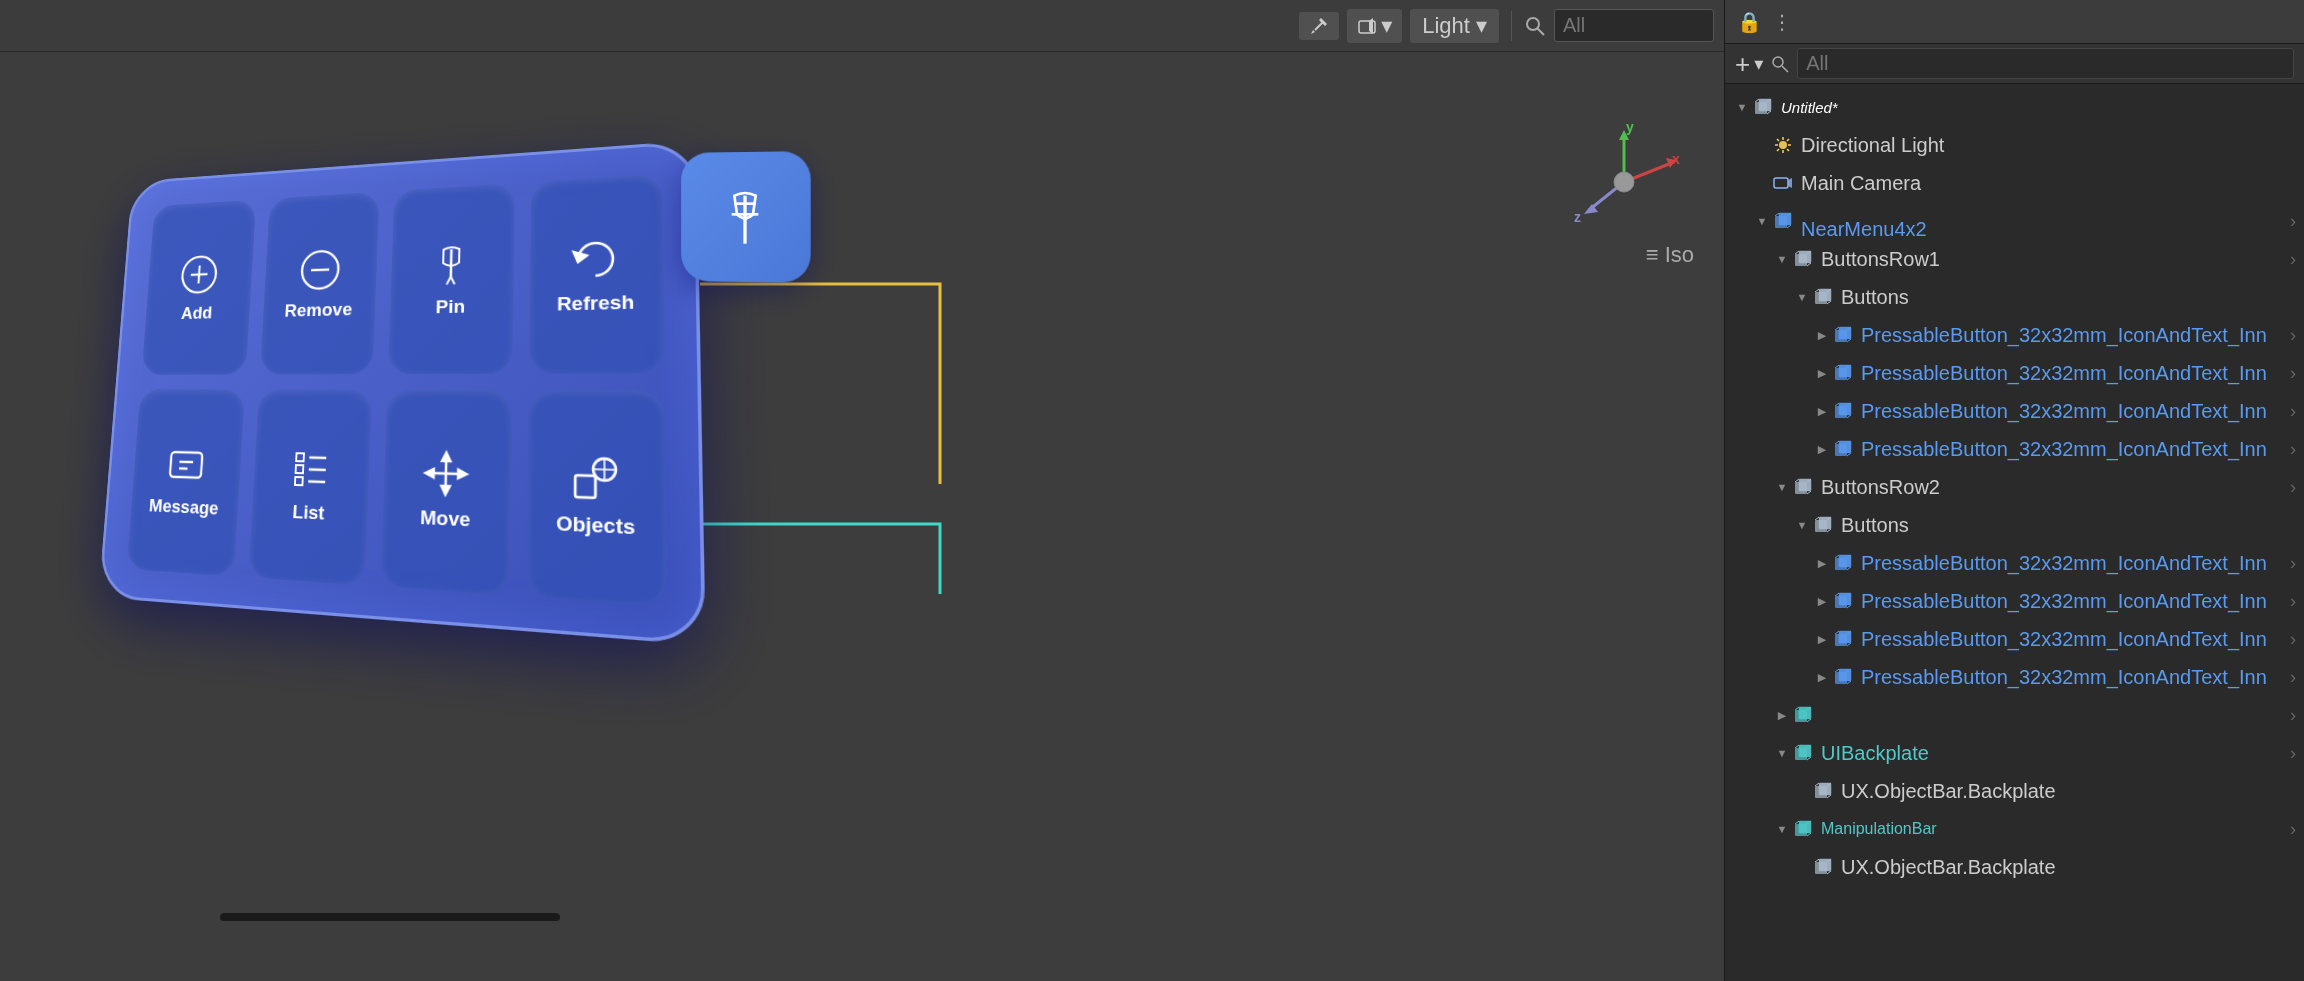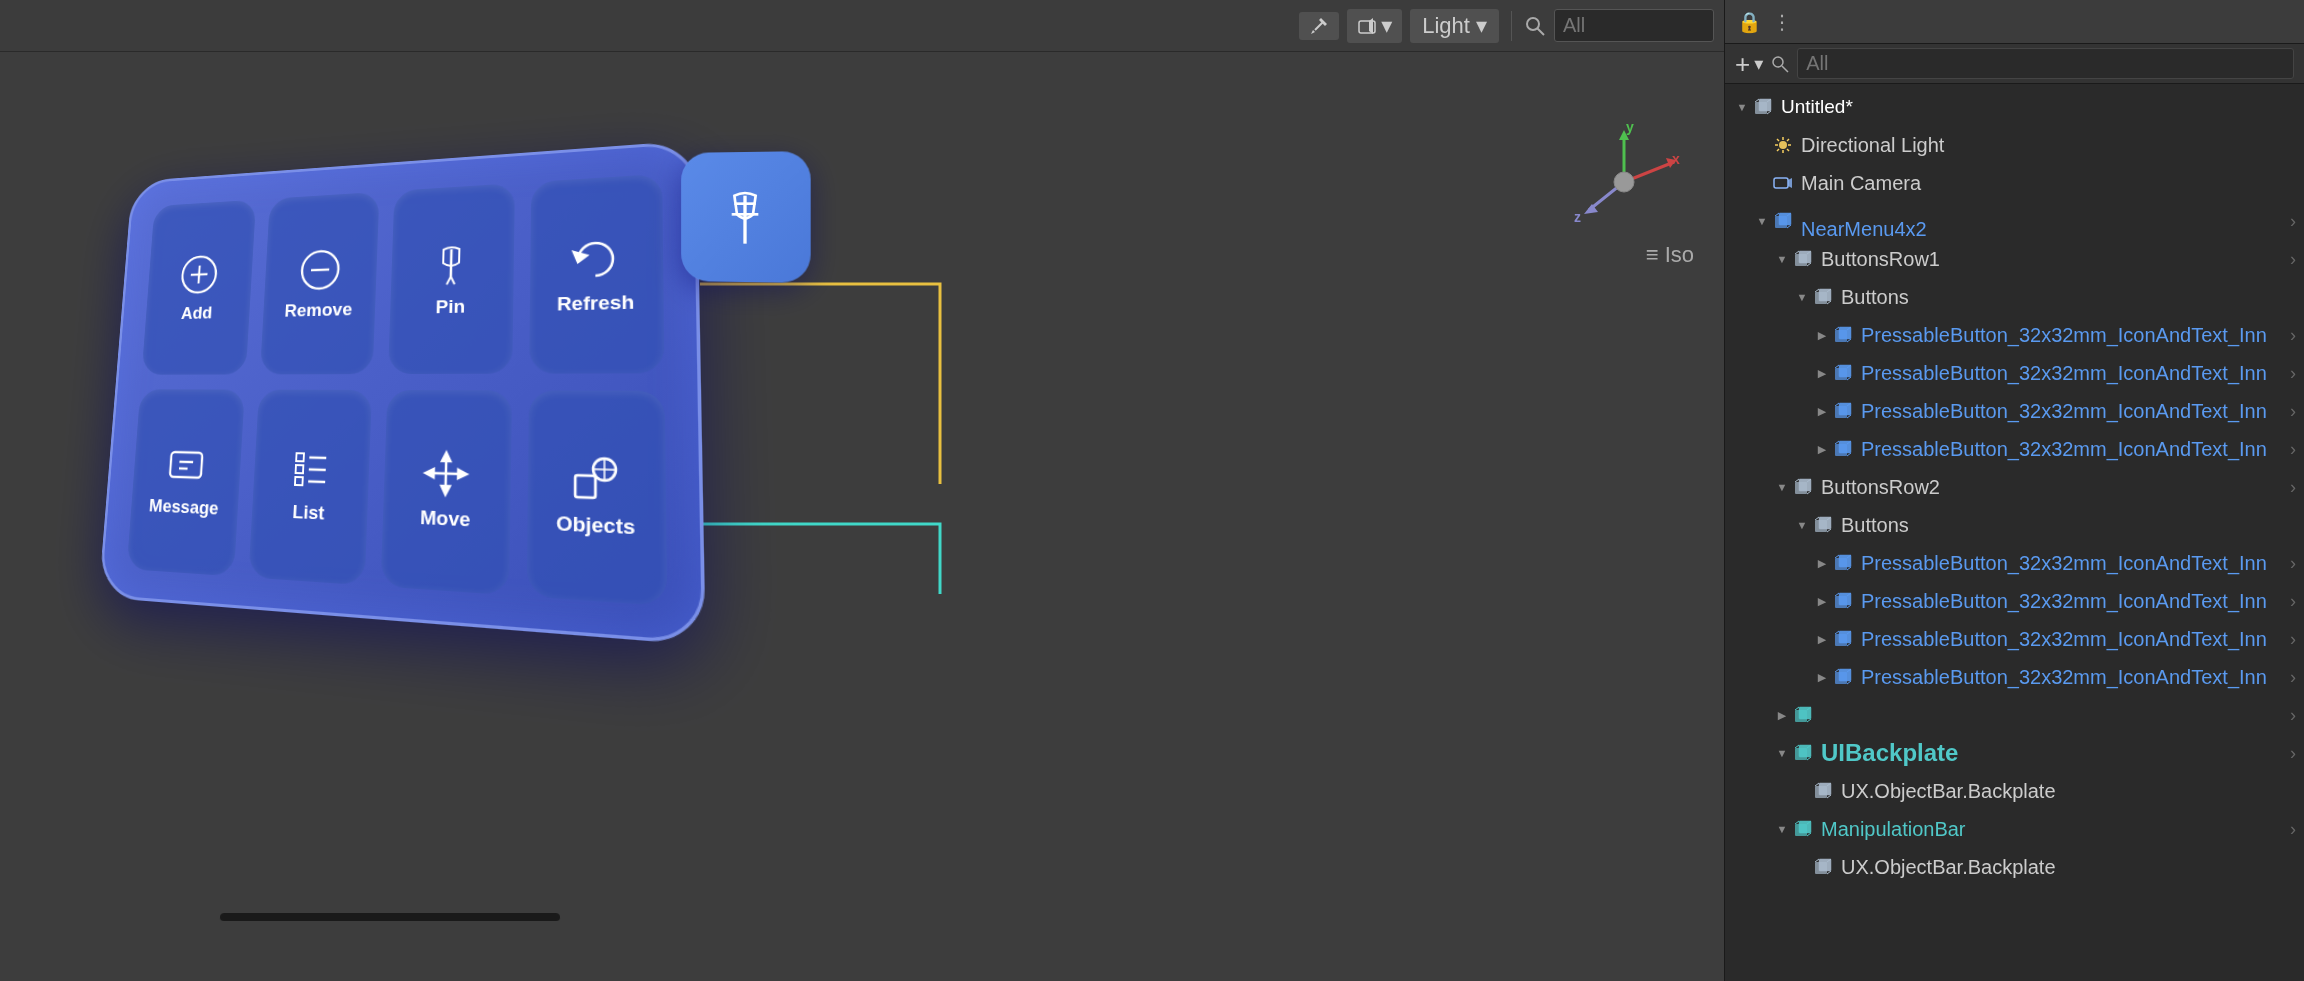--- a/index.html
+++ b/index.html
@@ -504,21 +504,21 @@
         <span class="tree-arrow" style="font-size:11px;color:#888;">▼</span>
         <span class="tree-icon">
           <svg width="20" height="20" viewBox="0 0 20 20" fill="none">
     <rect x="2" y="5" width="12" height="12" rx="1" fill="#aabbcc" opacity="0.7"></rect>
     <rect x="6" y="2" width="12" height="12" rx="1" fill="#aabbcc" opacity="0.9" stroke="#aabbcc" stroke-width="0.5"></rect>
     <line x1="2" y1="5" x2="6" y2="2" stroke="#aabbcc" stroke-width="1"></line>
     <line x1="14" y1="5" x2="18" y2="2" stroke="#aabbcc" stroke-width="1"></line>
     <line x1="14" y1="17" x2="18" y2="14" stroke="#aabbcc" stroke-width="1"></line>
   </svg>
         </span>
-        <span class="tree-label" style="font-size:19px;">Untitled*</span>
+        <span class="tree-label" style="font-size:15px;font-style:italic;">Untitled*</span>
       </div>
       <div class="tree-item">
         <span class="tree-indent"></span>
         <span class="tree-arrow"></span>
         <span class="tree-icon">
           <svg width="20" height="20" viewBox="0 0 20 20" fill="none">
     <circle cx="10" cy="10" r="4" fill="#f8d060" opacity="0.9"></circle>
     <line x1="10" y1="2" x2="10" y2="5" stroke="#f8d060" stroke-width="1.5"></line>
     <line x1="10" y1="15" x2="10" y2="18" stroke="#f8d060" stroke-width="1.5"></line>
     <line x1="2" y1="10" x2="5" y2="10" stroke="#f8d060" stroke-width="1.5"></line>
@@ -786,21 +786,21 @@
         <span class="tree-arrow" style="font-size:11px;color:#888;">▼</span>
         <span class="tree-icon">
           <svg width="20" height="20" viewBox="0 0 20 20" fill="none">
     <rect x="2" y="5" width="12" height="12" rx="1" fill="#50c8c8" opacity="0.7"></rect>
     <rect x="6" y="2" width="12" height="12" rx="1" fill="#50c8c8" opacity="0.9" stroke="#50c8c8" stroke-width="0.5"></rect>
     <line x1="2" y1="5" x2="6" y2="2" stroke="#50c8c8" stroke-width="1"></line>
     <line x1="14" y1="5" x2="18" y2="2" stroke="#50c8c8" stroke-width="1"></line>
     <line x1="14" y1="17" x2="18" y2="14" stroke="#50c8c8" stroke-width="1"></line>
   </svg>
         </span>
-        <span class="tree-label" style="font-size:24px;font-weight:bold;">UIBackplate</span>
+        <span class="tree-label" style="font-size:20px;">UIBackplate</span>
         <span class="tree-more" style="margin-left:auto;color:#666;">›</span>
       </div>
       <div class="tree-item">
         <span class="tree-indent"></span>
         <span class="tree-indent"></span>
         <span class="tree-indent"></span>
         <span class="tree-arrow"></span>
         <span class="tree-icon">
           <svg width="20" height="20" viewBox="0 0 20 20" fill="none">
     <rect x="2" y="5" width="12" height="12" rx="1" fill="#aabbcc" opacity="0.7"></rect>
@@ -818,21 +818,21 @@
         <span class="tree-arrow" style="font-size:11px;color:#888;">▼</span>
         <span class="tree-icon">
           <svg width="20" height="20" viewBox="0 0 20 20" fill="none">
     <rect x="2" y="5" width="12" height="12" rx="1" fill="#50c8c8" opacity="0.7"></rect>
     <rect x="6" y="2" width="12" height="12" rx="1" fill="#50c8c8" opacity="0.9" stroke="#50c8c8" stroke-width="0.5"></rect>
     <line x1="2" y1="5" x2="6" y2="2" stroke="#50c8c8" stroke-width="1"></line>
     <line x1="14" y1="5" x2="18" y2="2" stroke="#50c8c8" stroke-width="1"></line>
     <line x1="14" y1="17" x2="18" y2="14" stroke="#50c8c8" stroke-width="1"></line>
   </svg>
         </span>
-        <span class="tree-label" style="font-size:20px;">ManipulationBar</span>
+        <span class="tree-label" style="font-size:16px;">ManipulationBar</span>
         <span class="tree-more" style="margin-left:auto;color:#666;">›</span>
       </div>
       <div class="tree-item">
         <span class="tree-indent"></span>
         <span class="tree-indent"></span>
         <span class="tree-indent"></span>
         <span class="tree-arrow"></span>
         <span class="tree-icon">
           <svg width="20" height="20" viewBox="0 0 20 20" fill="none">
     <rect x="2" y="5" width="12" height="12" rx="1" fill="#aabbcc" opacity="0.7"></rect>

